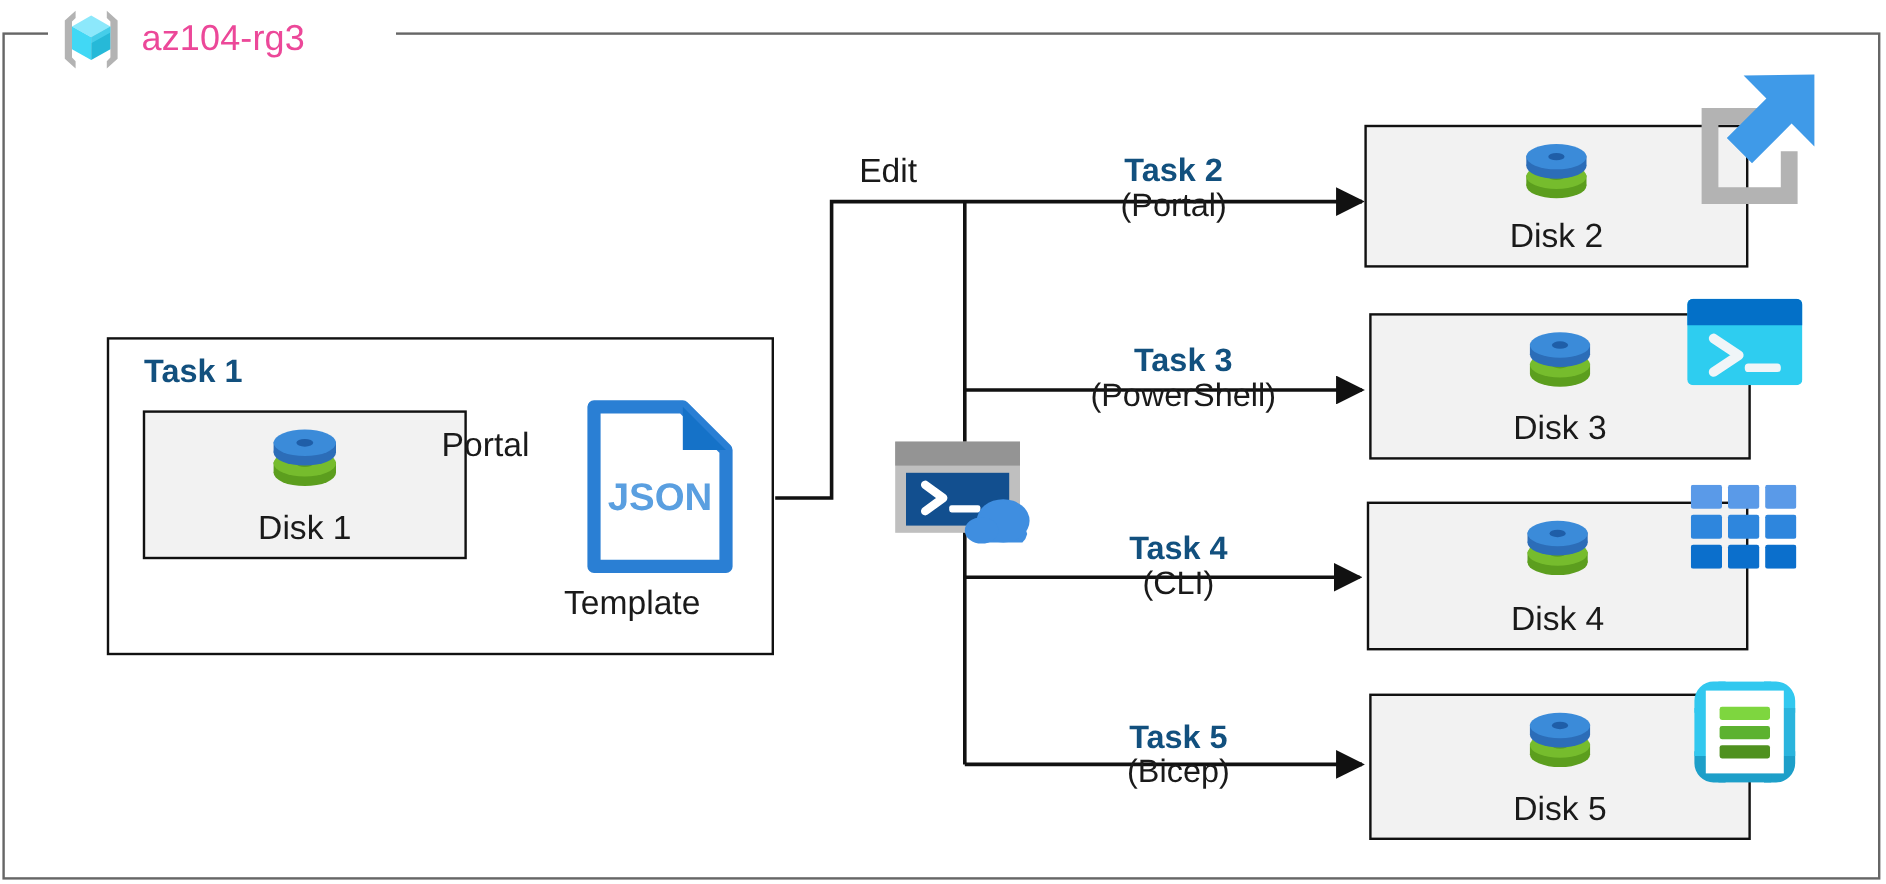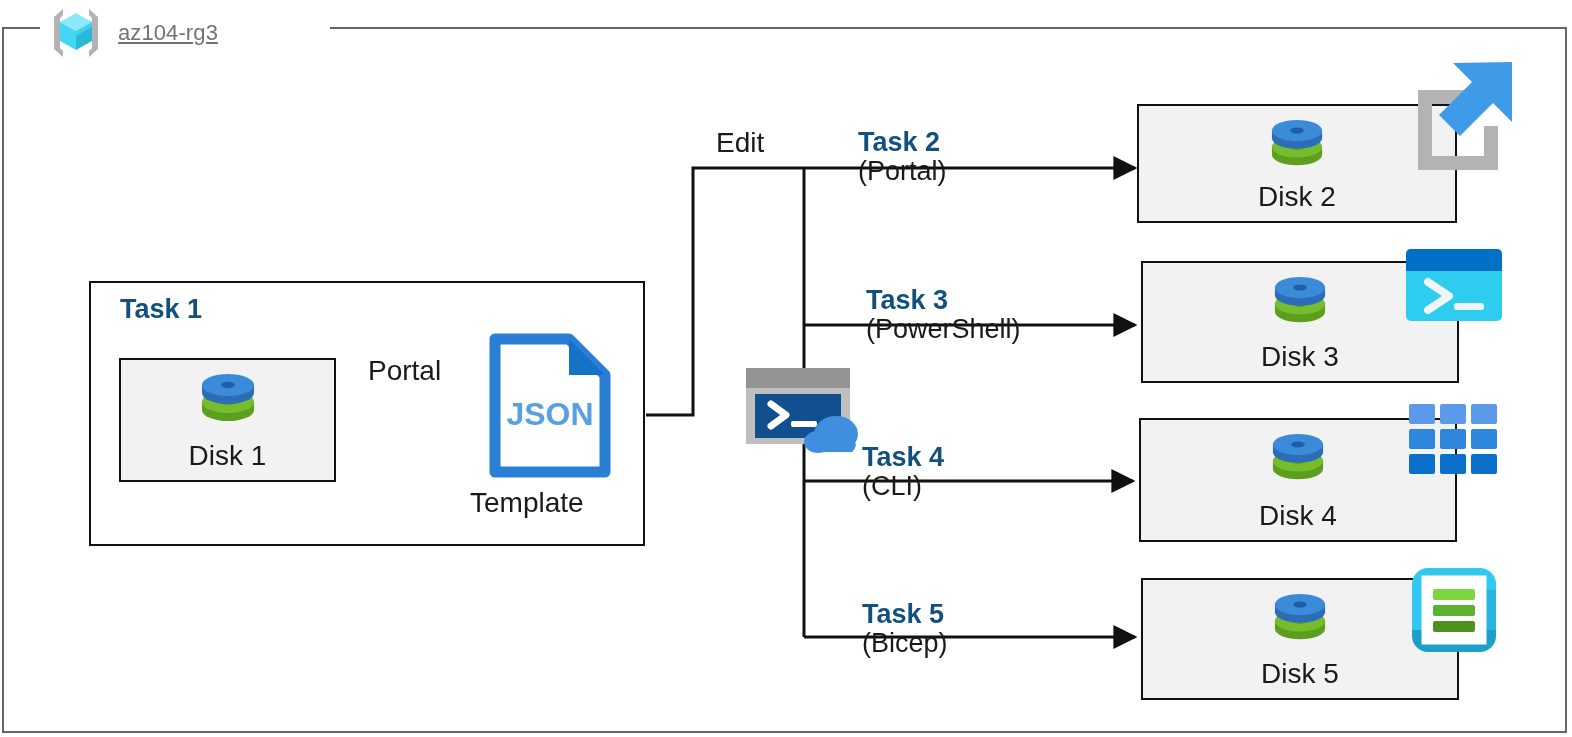--- a/index.html
+++ b/index.html
@@ -4,39 +4,39 @@
 <style>
   html,body{margin:0;padding:0;background:#ffffff;}
   body{font-family:"Liberation Sans","DejaVu Sans",sans-serif;}
   #stage{position:relative;width:1572px;height:737px;background:#ffffff;overflow:hidden;}
 
   
   .rg-frame{position:absolute;left:2px;top:27px;width:1565px;height:706px;
             border:2px solid #666666;box-sizing:border-box;background:transparent;}
   .rg-frame-gap{position:absolute;left:40px;top:16px;width:290px;height:24px;background:#ffffff;}
   .rg-head{position:absolute;left:46px;top:3px;display:flex;align-items:center;gap:12px;}
-  .rg-title{font-size:22px;color:#737373;letter-spacing:.1px;white-space:nowrap;text-decoration:underline;}
+  .rg-title{font-size:30px;color:#ec4899;letter-spacing:.1px;white-space:nowrap;}
 
   
   .task1-box{position:absolute;left:89px;top:281px;width:556px;height:265px;
              border:2px solid #111111;background:#ffffff;box-sizing:border-box;}
   .task1-title{position:absolute;left:120px;top:294px;font-size:27px;font-weight:bold;color:#12507e;}
 
   .disk-box{position:absolute;border:2px solid #111111;background:#f2f2f2;box-sizing:border-box;}
   .disk-box .lbl{position:absolute;left:0;right:0;bottom:8px;text-align:center;
                  font-size:28px;color:#1a1a1a;margin-top:28px;}
   .disk-box .dicon{position:absolute;left:50%;transform:translateX(-50%);}
 
   .tpl-label{position:absolute;font-size:28px;color:#1a1a1a;}
 
   
   #wires{position:absolute;left:0;top:0;width:1572px;height:737px;pointer-events:none;}
 
   
-  .arrow-lbl{position:absolute;text-align:left;white-space:nowrap;}
+  .arrow-lbl{position:absolute;text-align:center;white-space:nowrap;}
   .arrow-lbl .t{display:block;font-size:27px;font-weight:bold;color:#12507e;line-height:1.05;}
   .arrow-lbl .s{display:block;font-size:27px;color:#1a1a1a;line-height:1.12;}
   .plain-lbl{position:absolute;font-size:28px;color:#1a1a1a;white-space:nowrap;}
 
   .ic{position:absolute;}
 </style>
 </head>
 <body>
 
 <div id="stage">
@@ -74,21 +74,21 @@
     <path d="M804 168 L804 637" stroke="#111111" stroke-width="3" fill="none"></path>
 
     <path d="M804 325 L1135 325" stroke="#111111" stroke-width="3" fill="none" marker-end="url(#ah)"></path>
     <path d="M804 481 L1133 481" stroke="#111111" stroke-width="3" fill="none" marker-end="url(#ah)"></path>
     <path d="M804 637 L1135 637" stroke="#111111" stroke-width="3" fill="none" marker-end="url(#ah)"></path>
   </svg>
 
   <div class="task1-box"></div>
   <div class="task1-title">Task 1</div>
 
-  <div class="disk-box" style="left:119px;top:358px;width:217px;height:124px;">
+  <div class="disk-box" style="left:119px;top:342px;width:270px;height:124px;">
     <span class="dicon" style="top:12px;">
       <svg width="64" height="56" viewBox="0 0 64 56">
         <ellipse cx="32" cy="38" rx="26" ry="11" fill="#5c9e1e"></ellipse>
         <rect x="6" y="29" width="52" height="9" fill="#5c9e1e"></rect>
         <ellipse cx="32" cy="30" rx="26" ry="11" fill="#76bc2d"></ellipse>
         <ellipse cx="32" cy="30" rx="7" ry="3.2" fill="#5c9e1e"></ellipse>
         <ellipse cx="32" cy="21" rx="26" ry="11" fill="#2c6db8"></ellipse>
         <rect x="6" y="12" width="52" height="9" fill="#2c6db8"></rect>
         <ellipse cx="32" cy="13" rx="26" ry="11" fill="#3b8bd9"></ellipse>
         <ellipse cx="32" cy="13" rx="7" ry="3.2" fill="#1f5ea8"></ellipse>

